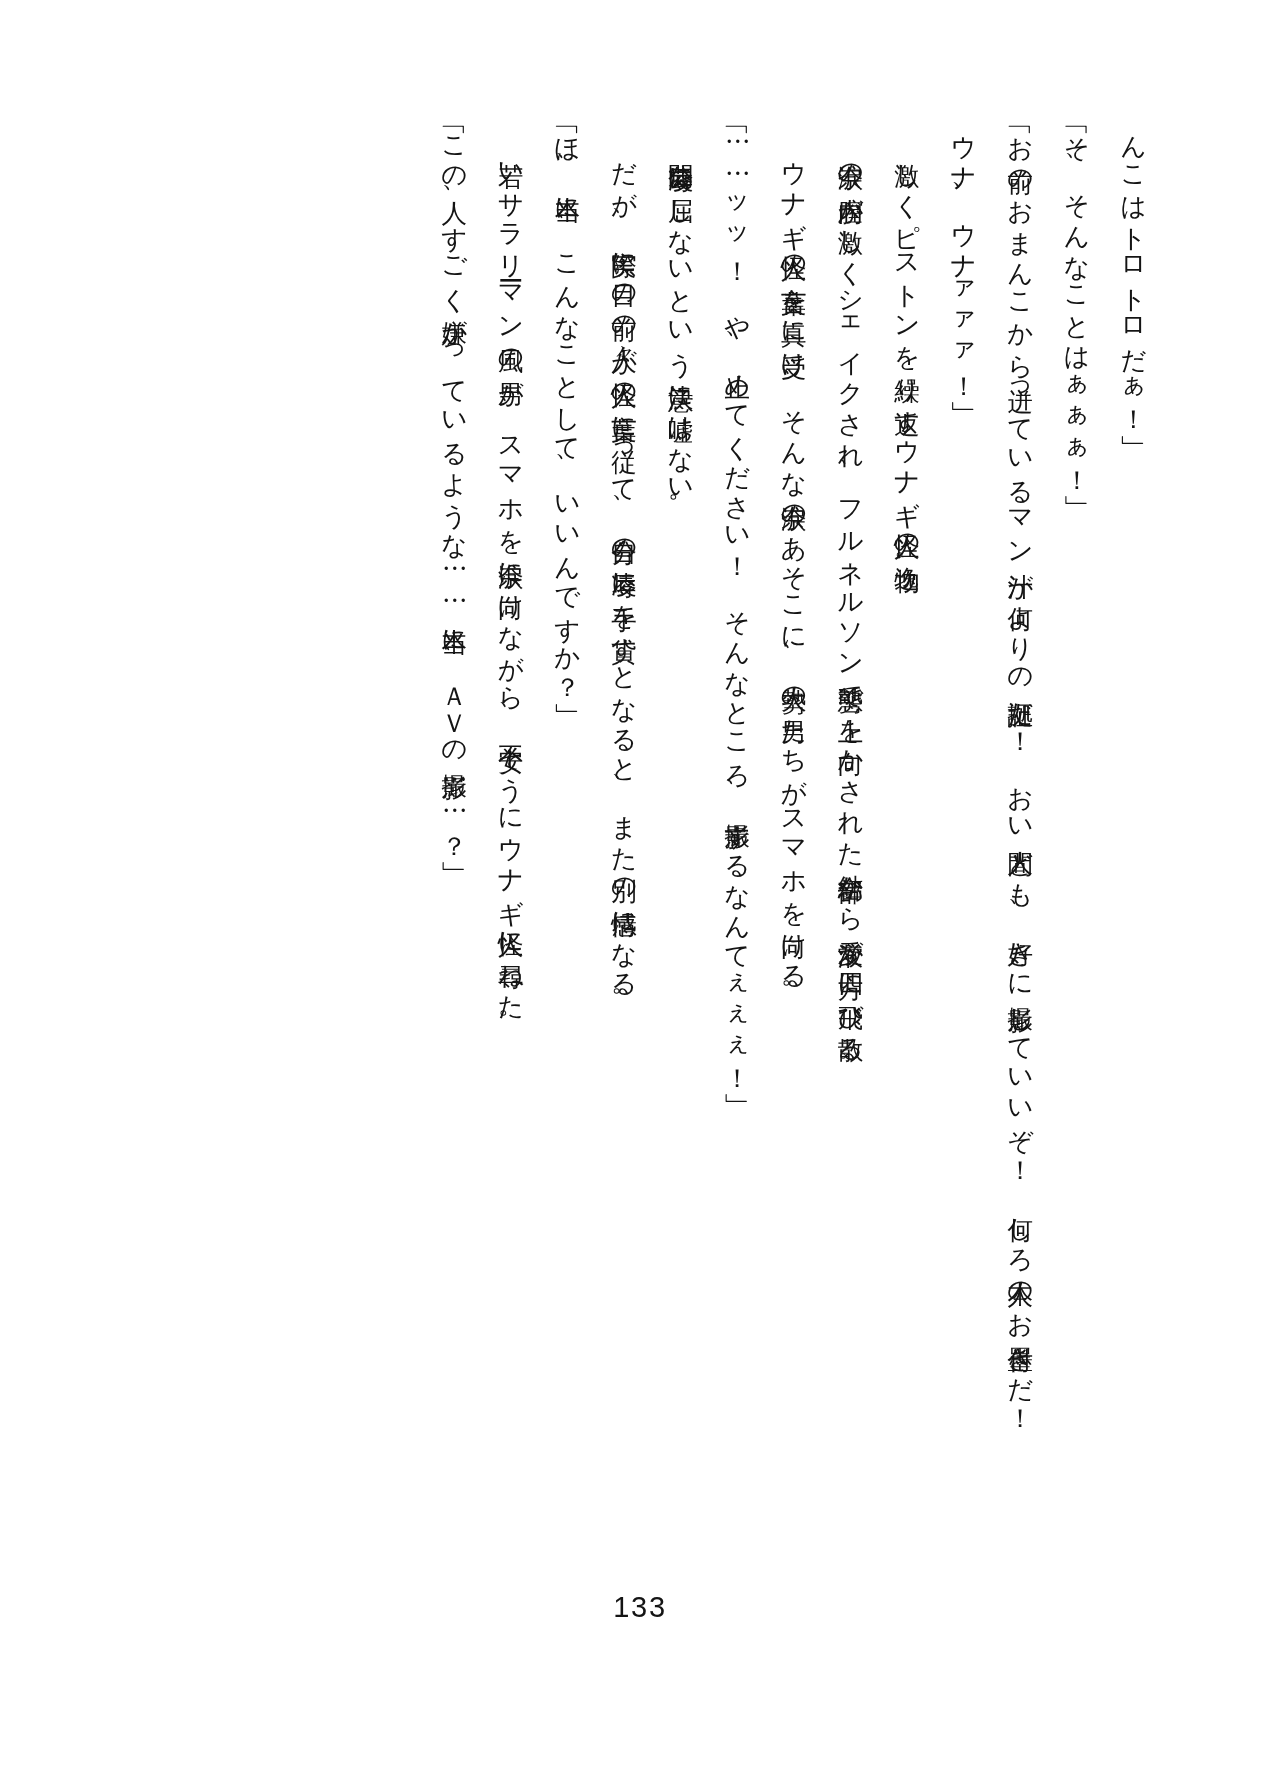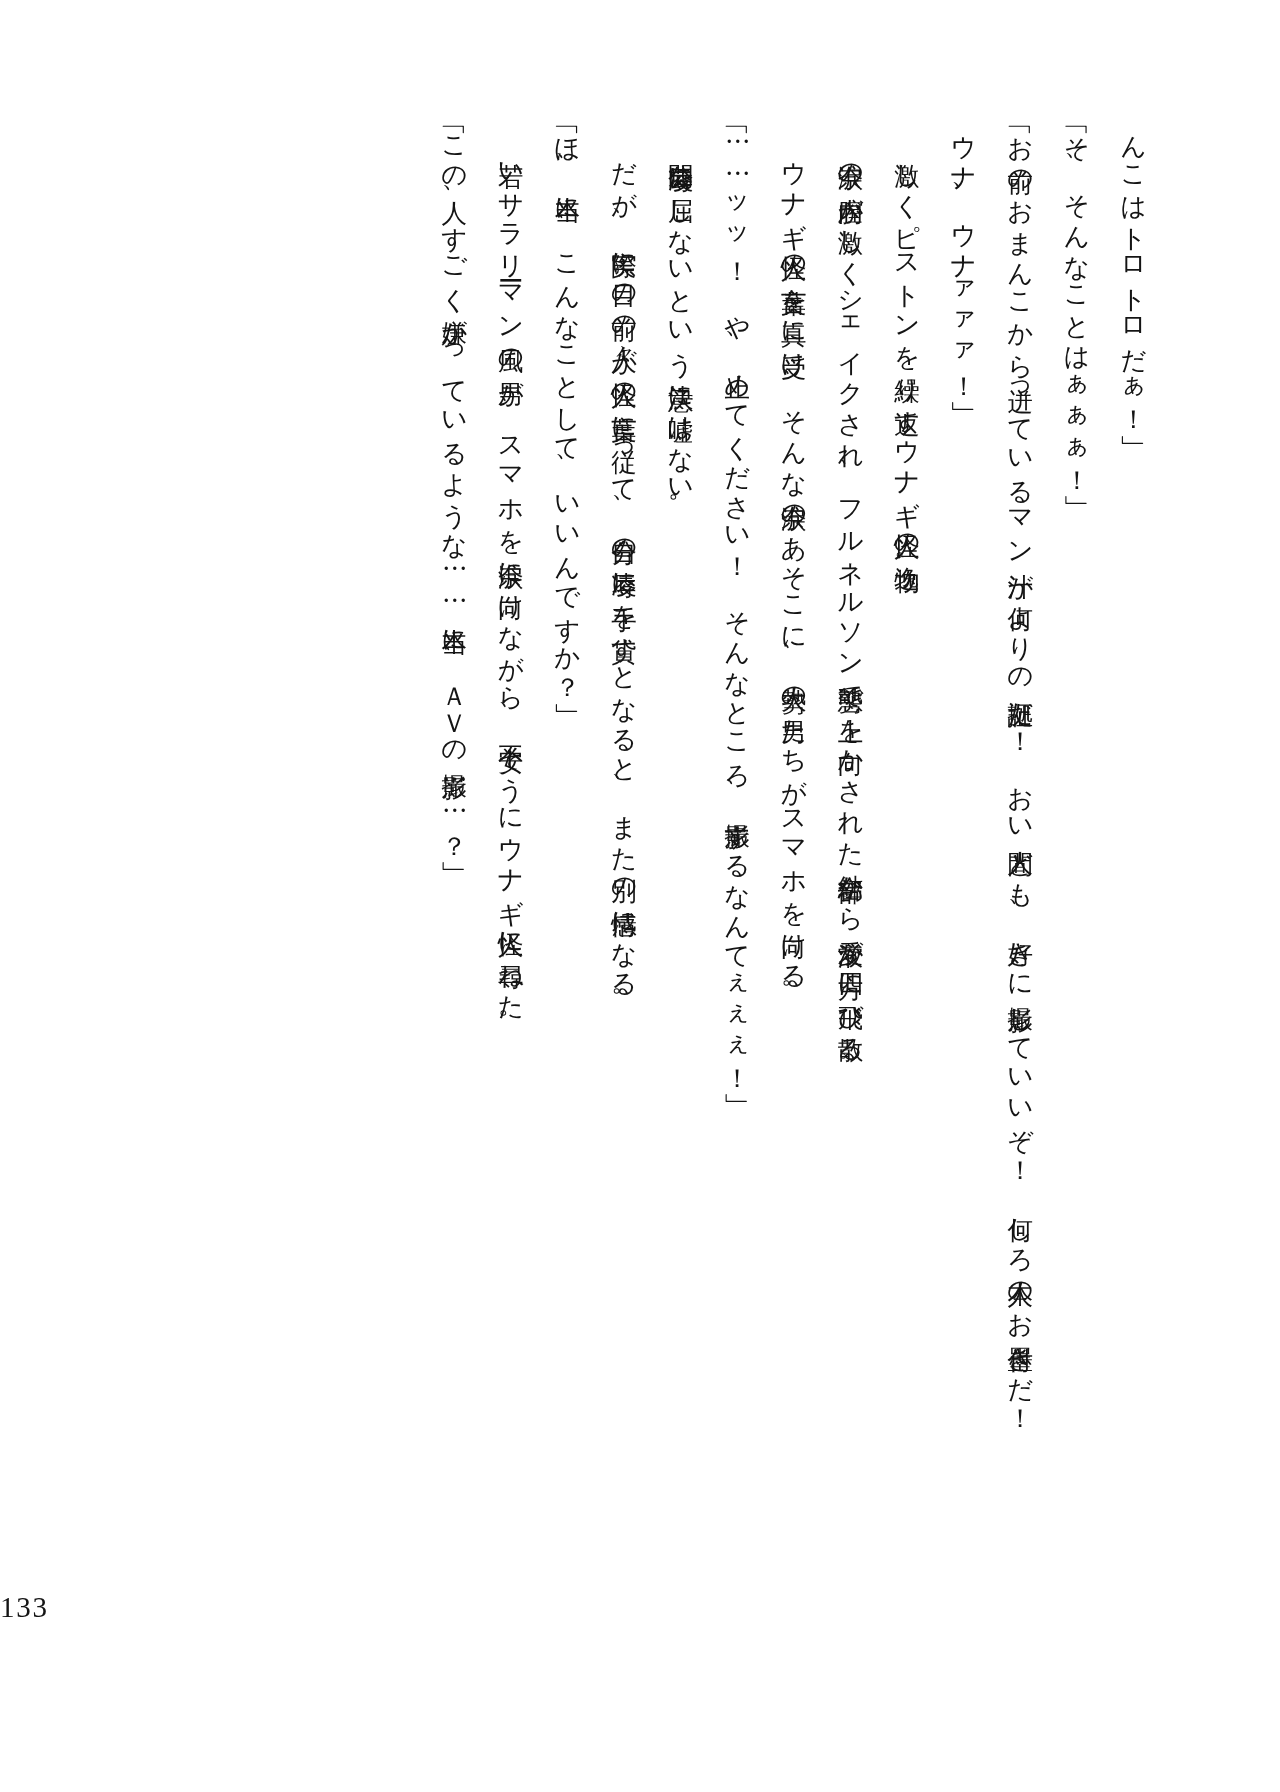--- a/index.html
+++ b/index.html
@@ -44,23 +44,24 @@
     text-indent: 0;
   }
   .text-block p.indent {
     text-indent: 1em;
   }
   .page-number {
     position: absolute;
     left: 0;
     right: 0;
     bottom: 168px;
+    text-align: center;
     font-size: 29px;
     letter-spacing: 0.06em;
-    font-family: Liberation Serif, serif;
+    font-family: Liberation Sans, sans-serif;
     color: #141414;
   }
 </style>
 </head>
 <body>
 
 <div class="page">
 
   <div class="text-block">
     <p>んこはトロトロだぁ！」</p>

